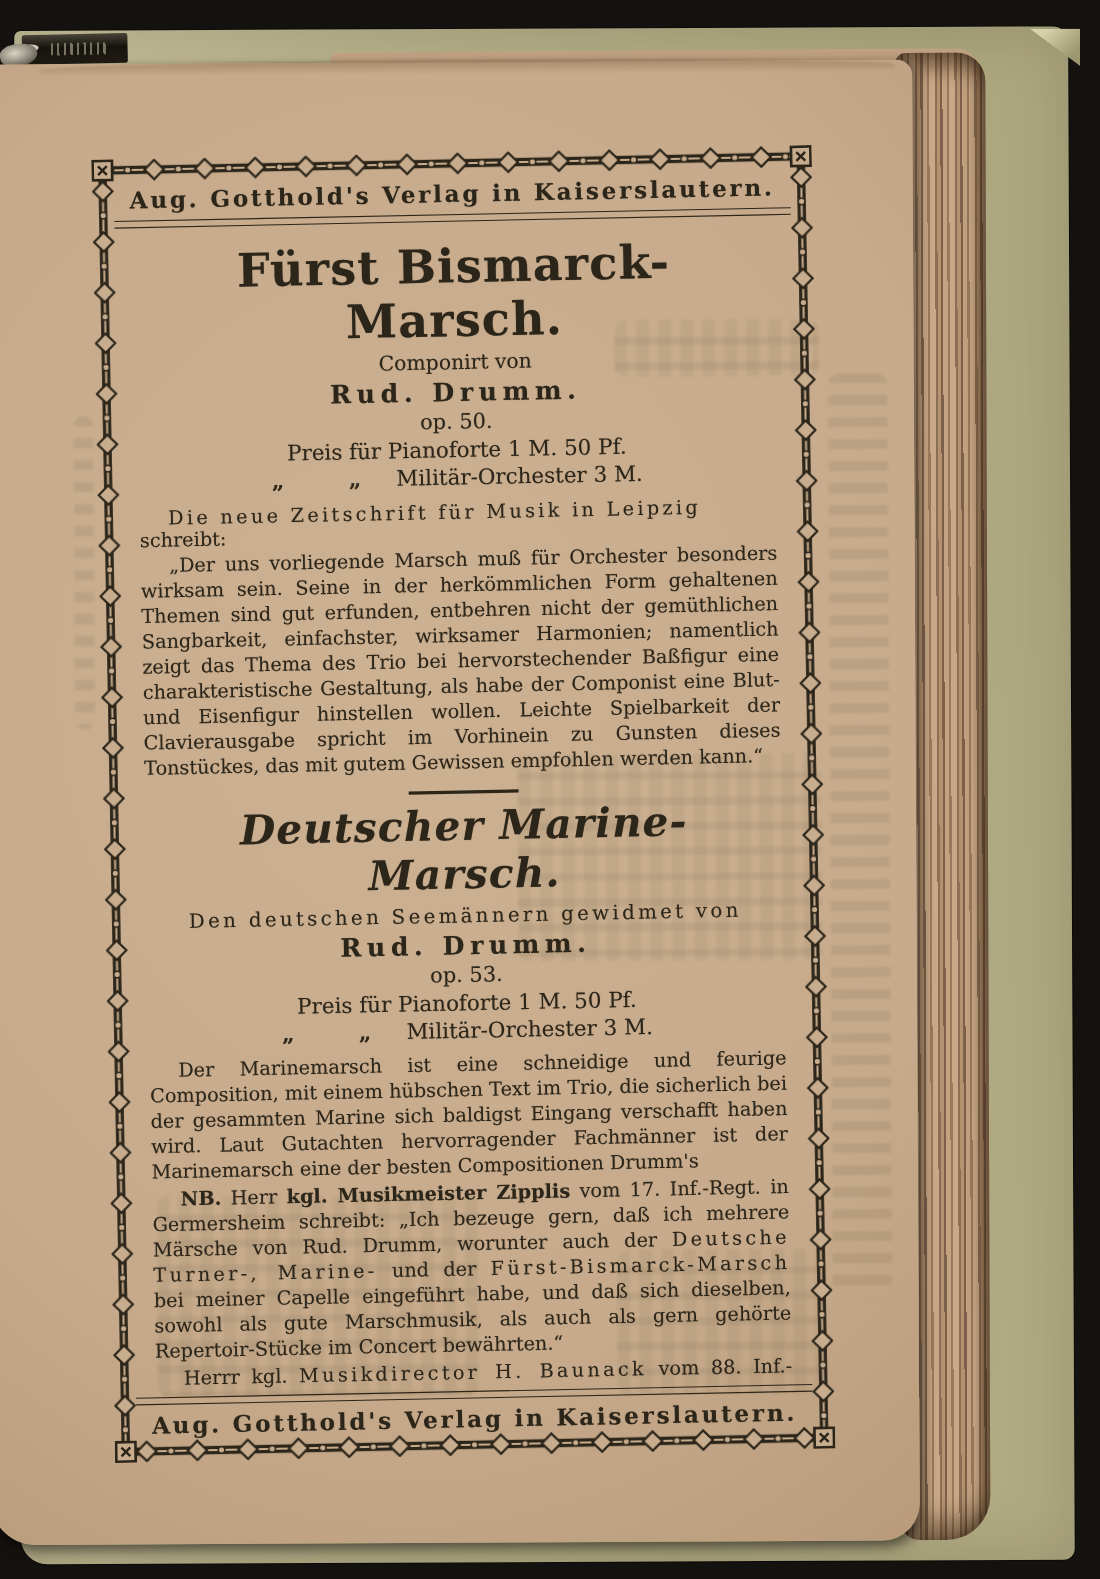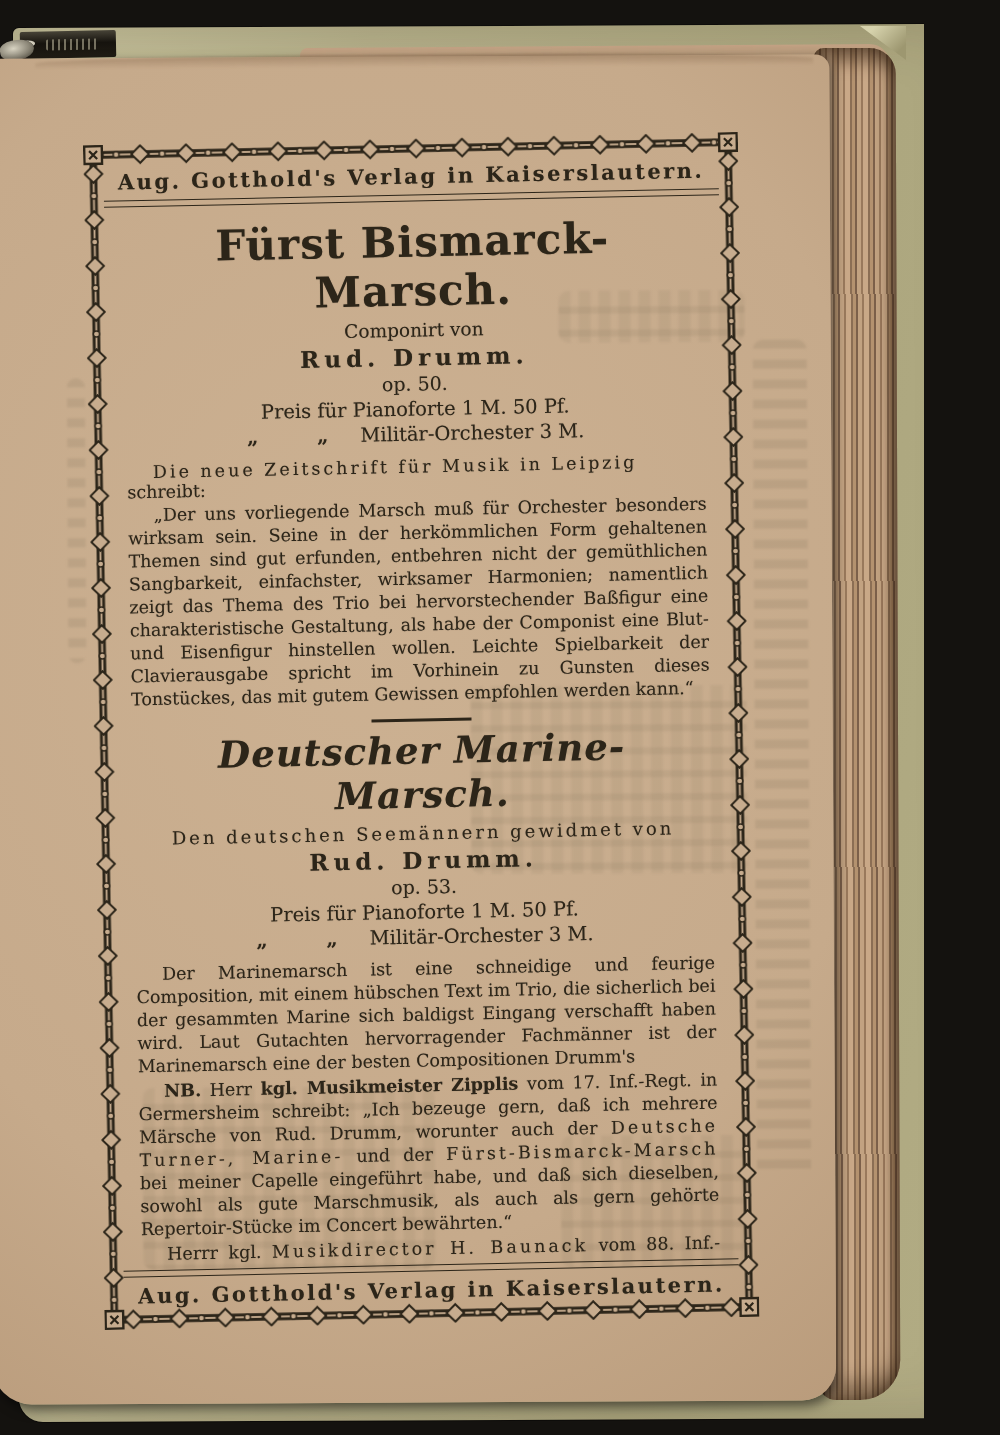--- a/index.html
+++ b/index.html
@@ -1,16 +1,16 @@
 <!DOCTYPE html>
 <html lang="de"><head>
 <meta charset="utf-8">
 <style>
   html,body{margin:0;padding:0;background:#14120f;}
-  .scene{position:relative;width:924px;height:1435px;overflow:hidden;
+  .scene{position:relative;width:1000px;height:1435px;overflow:hidden;
          font-family:"DejaVu Serif", serif;color:#2c2519;}
 
   
   .cover{position:absolute;left:16px;top:26px;width:958px;height:1394px;
          background:linear-gradient(100deg,#c6c19b 0%,#b6b08a 30%,#aca67e 70%,#b2ac84 100%);
          border-radius:6px 14px 10px 24px;transform:rotate(-.25deg);
          box-shadow:0 0 0 1px rgba(0,0,0,.35), inset 0 0 60px rgba(40,35,20,.18);}
   .cover-fold{position:absolute;right:18px;top:26px;width:46px;height:34px;
          background:linear-gradient(135deg,#d6d2ac 20%,#9d9770 80%);
          clip-path:polygon(0 0,100% 100%,100% 0);}

